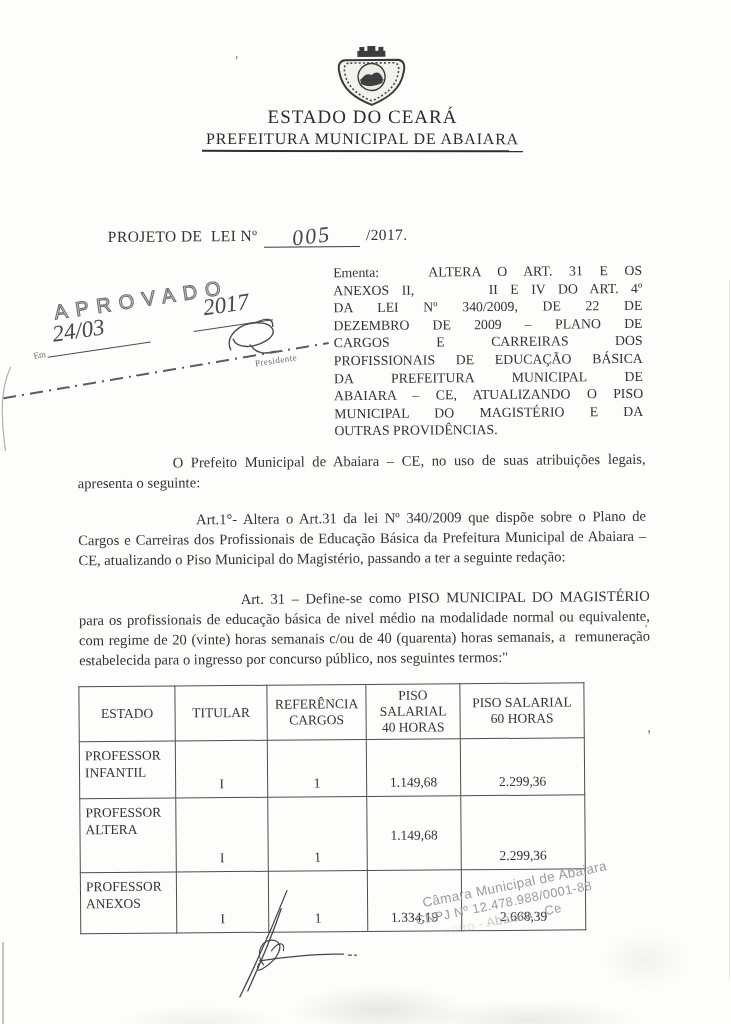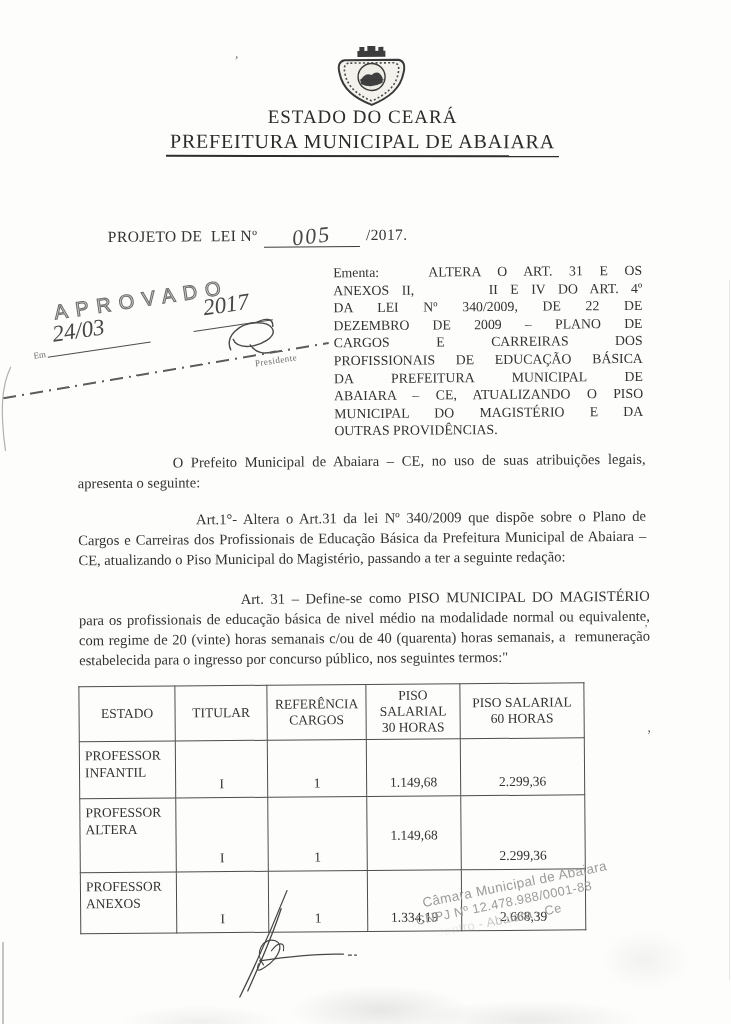--- a/index.html
+++ b/index.html
@@ -5,21 +5,21 @@
   html,body{margin:0;padding:0;background:#e8e8e6;}
   .sheet{
     position:relative;width:731px;height:1024px;background:#fdfdfb;overflow:hidden;
     font-family:"Liberation Serif",serif;color:#333;
   }
   .tilt{position:absolute;inset:0;transform:rotate(-0.45deg);}
   
   .arms{position:absolute;left:336px;top:44px;width:78px;height:64px;}
   .hdr{position:absolute;left:0;top:106px;width:731px;text-align:center;transform:rotate(0.5deg);}
   .hdr .state{font-size:19px;letter-spacing:1px;color:#2c2c2c;}
-  .hdr .muni{display:inline-block;margin-top:2px;font-size:20px;letter-spacing:0.8px;color:#2b2b2b;
+  .hdr .muni{display:inline-block;margin-top:2px;font-size:16px;letter-spacing:0.8px;color:#2b2b2b;
     border-bottom:2.2px solid #2e2e2e;padding:0 4px 2px 4px;}
   
   .projeto{position:absolute;left:110px;top:220px;font-size:15.5px;letter-spacing:0.4px;color:#333;}
   .hand-num-wrap{display:inline-block;width:96px;border-bottom:1.6px solid #3a3a3a;text-align:center;
     vertical-align:baseline;margin:0 2px;}
   .hand{font-style:italic;color:#474747;}
   .hand-num{display:inline-block;font-size:22px;transform:rotate(-6deg) translateY(3px);letter-spacing:2px;}
   
   .stamp{position:absolute;left:18px;top:292px;width:330px;height:120px;transform:rotate(-8deg);transform-origin:0 0;}
   .stamp .title{position:absolute;left:35px;top:12px;font-family:"Liberation Sans",sans-serif;font-size:20px;
@@ -145,21 +145,21 @@
             <col style="width:92px">
             <col style="width:99px">
             <col style="width:94px">
             <col style="width:124px">
           </colgroup>
         <tbody>
             <tr>
           <th>ESTADO</th>
           <th>TITULAR</th>
           <th>REFERÊNCIA CARGOS</th>
-          <th>PISO SALARIAL 30 HORAS</th>
+          <th>PISO SALARIAL 40 HORAS</th>
           <th>PISO SALARIAL 60 HORAS</th>
         </tr>
         <tr class="r1">
           <td class="cargo">PROFESSOR INFANTIL</td>
           <td class="num">I</td>
           <td class="num">1</td>
           <td class="num">1.149,68</td>
           <td class="num">2.299,36</td>
         </tr>
         <tr class="r2">

